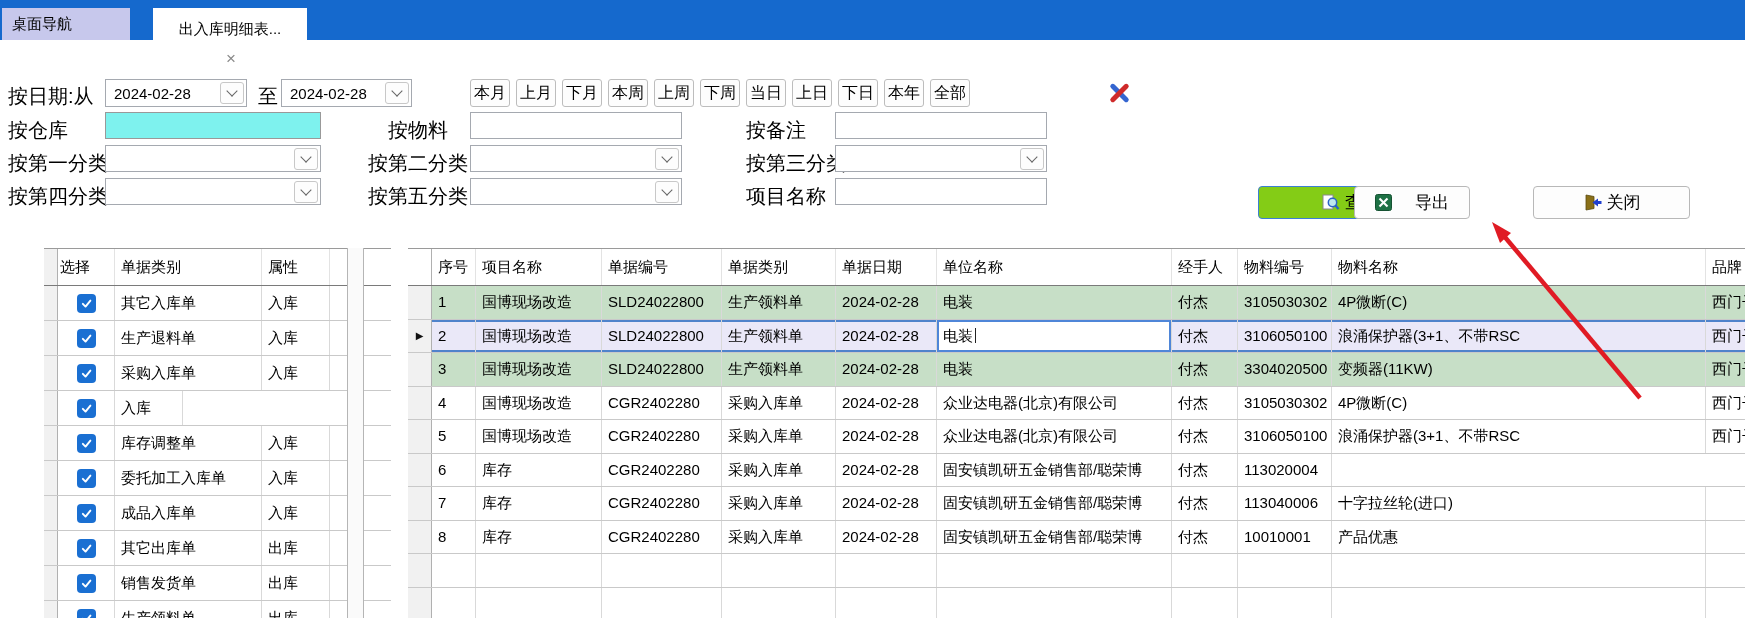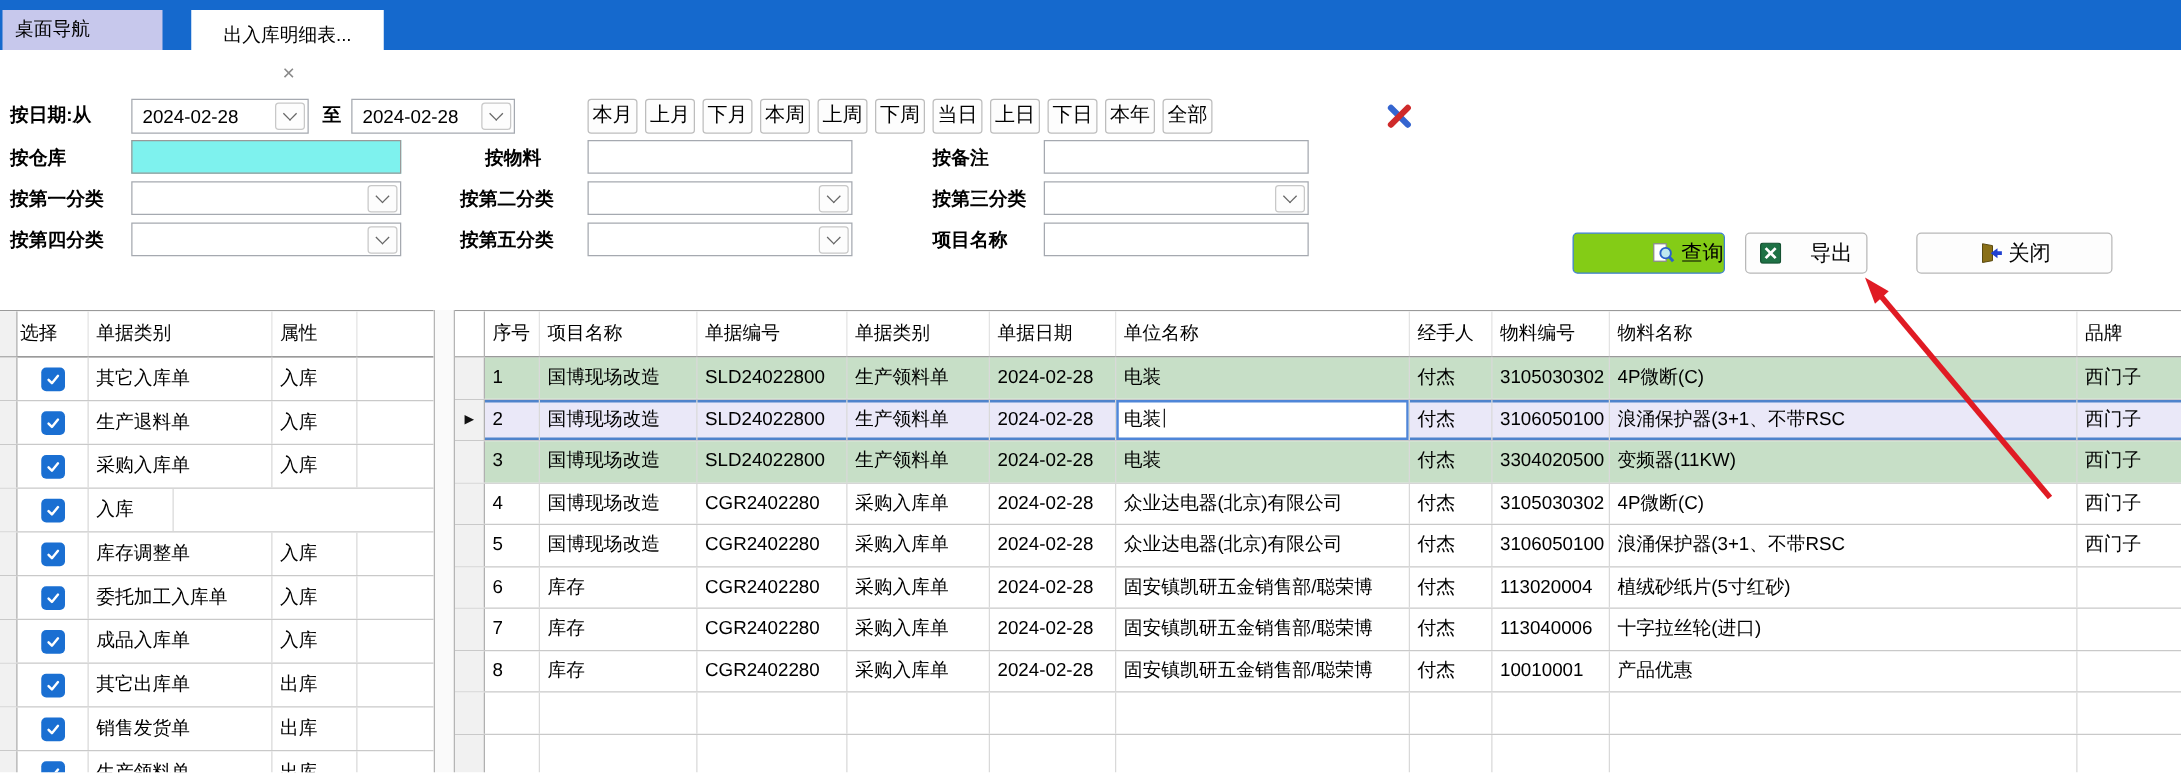--- a/index.html
+++ b/index.html
@@ -7,40 +7,40 @@
   #app { position: relative; width: 1745px; height: 618px; background: #fff; overflow: hidden; font-size: 15px; color: #000; }
 
   
   .tabbar { position: absolute; left: 0; top: 0; width: 1745px; height: 40px; background: #1569cd; }
   .tab { position: absolute; top: 8px; height: 32px; line-height: 32px; padding: 0 10px; font-size: 15px; cursor: default; flex-direction: column; }
   .tab.inactive { left: 2px; width: 128px; background: #c7c8ec; }
   .tab.active { left: 153px; width: 154px; background: #ffffff; display: flex; align-items: center; gap: 5px; }
   .tab-close { color: #8a8a8a; font-size: 17px; line-height: 1; margin-left: 2px; }
 
   
-  .flabel { position: absolute; font-size: 15px; white-space: nowrap; font-weight: bold; }
+  .flabel { position: absolute; font-size: 20px; white-space: nowrap; }
   .combo { position: absolute; height: 28px; background: #fff; border: 1px solid #a5a9b0; display: flex; align-items: center; }
   .combo .val { flex: 1; padding-left: 8px; font-size: 15px; }
   .chevbox { width: 24px; height: 22px; margin-right: 2px; border: 1px solid #c8c8c8; border-radius: 3px; display: flex; align-items: center; justify-content: center; background: #fdfdfd; }
   .chevbox::after { content: ""; width: 7px; height: 7px; border-right: 1.6px solid #666; border-bottom: 1.6px solid #666; transform: rotate(45deg); margin-top: -4px; }
   .tinput { position: absolute; height: 27px; background: #fff; border: 1px solid #a5a9b0; }
   .tinput.cyan { background: #7ef2ee; border-color: #999; }
   .quickrow { position: absolute; left: 470px; top: 79px; display: flex; gap: 6px; }
   .qbtn { height: 28px; padding: 0 3px; background: #fdfdfd; border: 1px solid #bdbdbd; border-radius: 3px; font-size: 16px; line-height: 26px; white-space: nowrap; }
   .toolx { position: absolute; left: 1104px; top: 78px; width: 30px; height: 30px; }
   .toolx i { position: absolute; left: 13px; top: 3px; width: 5px; height: 24px; border-radius: 2.5px; display: block; }
   .toolx .b1 { background: #3465d0; transform: rotate(-45deg); }
   .toolx .b2 { background: #cf2a2a; transform: rotate(45deg); }
 
   
   .abtn { position: absolute; top: 186px; height: 33px; border-radius: 4px; background: #fdfdfd; border: 1px solid #b8b8b8; display: flex; align-items: center; justify-content: center; gap: 5px; font-size: 17px; }
   .abtn.primary { border: 1.6px solid #3c7fd4; background: #84cc16; justify-content: flex-end; }
 
   
-  .grid { position: absolute; top: 248px; overflow: hidden; border-top: 1px solid #9a9a9a; background: #fff; }
+  .grid { position: absolute; top: 248px; overflow: hidden; border-top: 1px solid #9a9a9a; background: #fff; margin-left: 44px; }
   .hrow { display: flex; height: 37px; border-bottom: 1px solid #7a7a7a; background: #fff; }
   .hcell { border-right: 1px solid #e3e3e3; padding: 0 6px; line-height: 36px; font-size: 15px; white-space: nowrap; overflow: hidden; }
   .cell { border-right: 1px solid #d9d9d9; padding: 0 6px; white-space: nowrap; overflow: hidden; }
 
   
   #doctable { left: 0; width: 347px; height: 370px; }
   .l-row { display: flex; height: 35px; border-bottom: 1px solid #c9c9c9; }
   .l-row .cell { line-height: 34px; }
   .l-ind { width: 14px; background: #f1f1f1; border-right: 1px solid #b0b0b0; }
   .l-sel { width: 57px; display: flex; align-items: center; justify-content: center; }
@@ -166,21 +166,21 @@
   <div class="tinput" style="left:835px; top:178px; width:212px;"></div>
 
   <button class="abtn primary" style="left:1258px; width:122px;">
     <svg width="18" height="18" viewBox="0 0 18 18">
         <rect x="1" y="1" width="10" height="14" fill="#fff" stroke="#8a8a8a"></rect>
         <circle cx="10.5" cy="8.5" r="4.2" fill="#bfe8ef" stroke="#2a62c8" stroke-width="1.5"></circle>
         <line x1="13.5" y1="11.5" x2="16.5" y2="15" stroke="#2a62c8" stroke-width="2.4"></line>
       </svg>
     <span>查询</span>
   </button>
-  <button class="abtn" style="left:1396px; width:98px;gap:23px;">
+  <button class="abtn" style="left:1354px; width:116px;gap:23px;">
     <svg width="17" height="17" viewBox="0 0 17 17">
         <rect x="0.5" y="0.5" width="16" height="16" rx="2" fill="#1e7145" stroke="#155232"></rect>
         <line x1="4.5" y1="4.5" x2="12.5" y2="12.5" stroke="#fff" stroke-width="2.2"></line>
         <line x1="12.5" y1="4.5" x2="4.5" y2="12.5" stroke="#fff" stroke-width="2.2"></line>
       </svg>
     <span>导出</span>
   </button>
   <button class="abtn" style="left:1533px; width:157px;">
     <svg width="19" height="17" viewBox="0 0 19 17">
         <path d="M3 1 L11 2.5 V14.5 L3 16 Z" fill="#8a7018" stroke="#5a4a10" stroke-width="0.8"></path>
@@ -442,21 +442,20 @@
           <div class="cell marker"></div>
           <div class="r-body">
             <div class="cell c-no"><span>6</span></div>
             <div class="cell c-project"><span>库存</span></div>
             <div class="cell c-docno"><span>CGR2402280</span></div>
             <div class="cell c-doctype"><span>采购入库单</span></div>
             <div class="cell c-date"><span>2024-02-28</span></div>
             <div class="cell c-unit"><span>固安镇凯研五金销售部/聪荣博</span></div>
             <div class="cell c-handler"><span>付杰</span></div>
             <div class="cell c-itemno"><span>113020004</span></div>
-            <div class="cell c-itemname"><span>植绒砂纸片(5寸红砂)</span></div>
             <div class="cell c-brand"><span></span></div>
           </div>
         </div>
 
         <div class="r-row">
           <div class="cell marker"></div>
           <div class="r-body">
             <div class="cell c-no"><span>7</span></div>
             <div class="cell c-project"><span>库存</span></div>
             <div class="cell c-docno"><span>CGR2402280</span></div>

